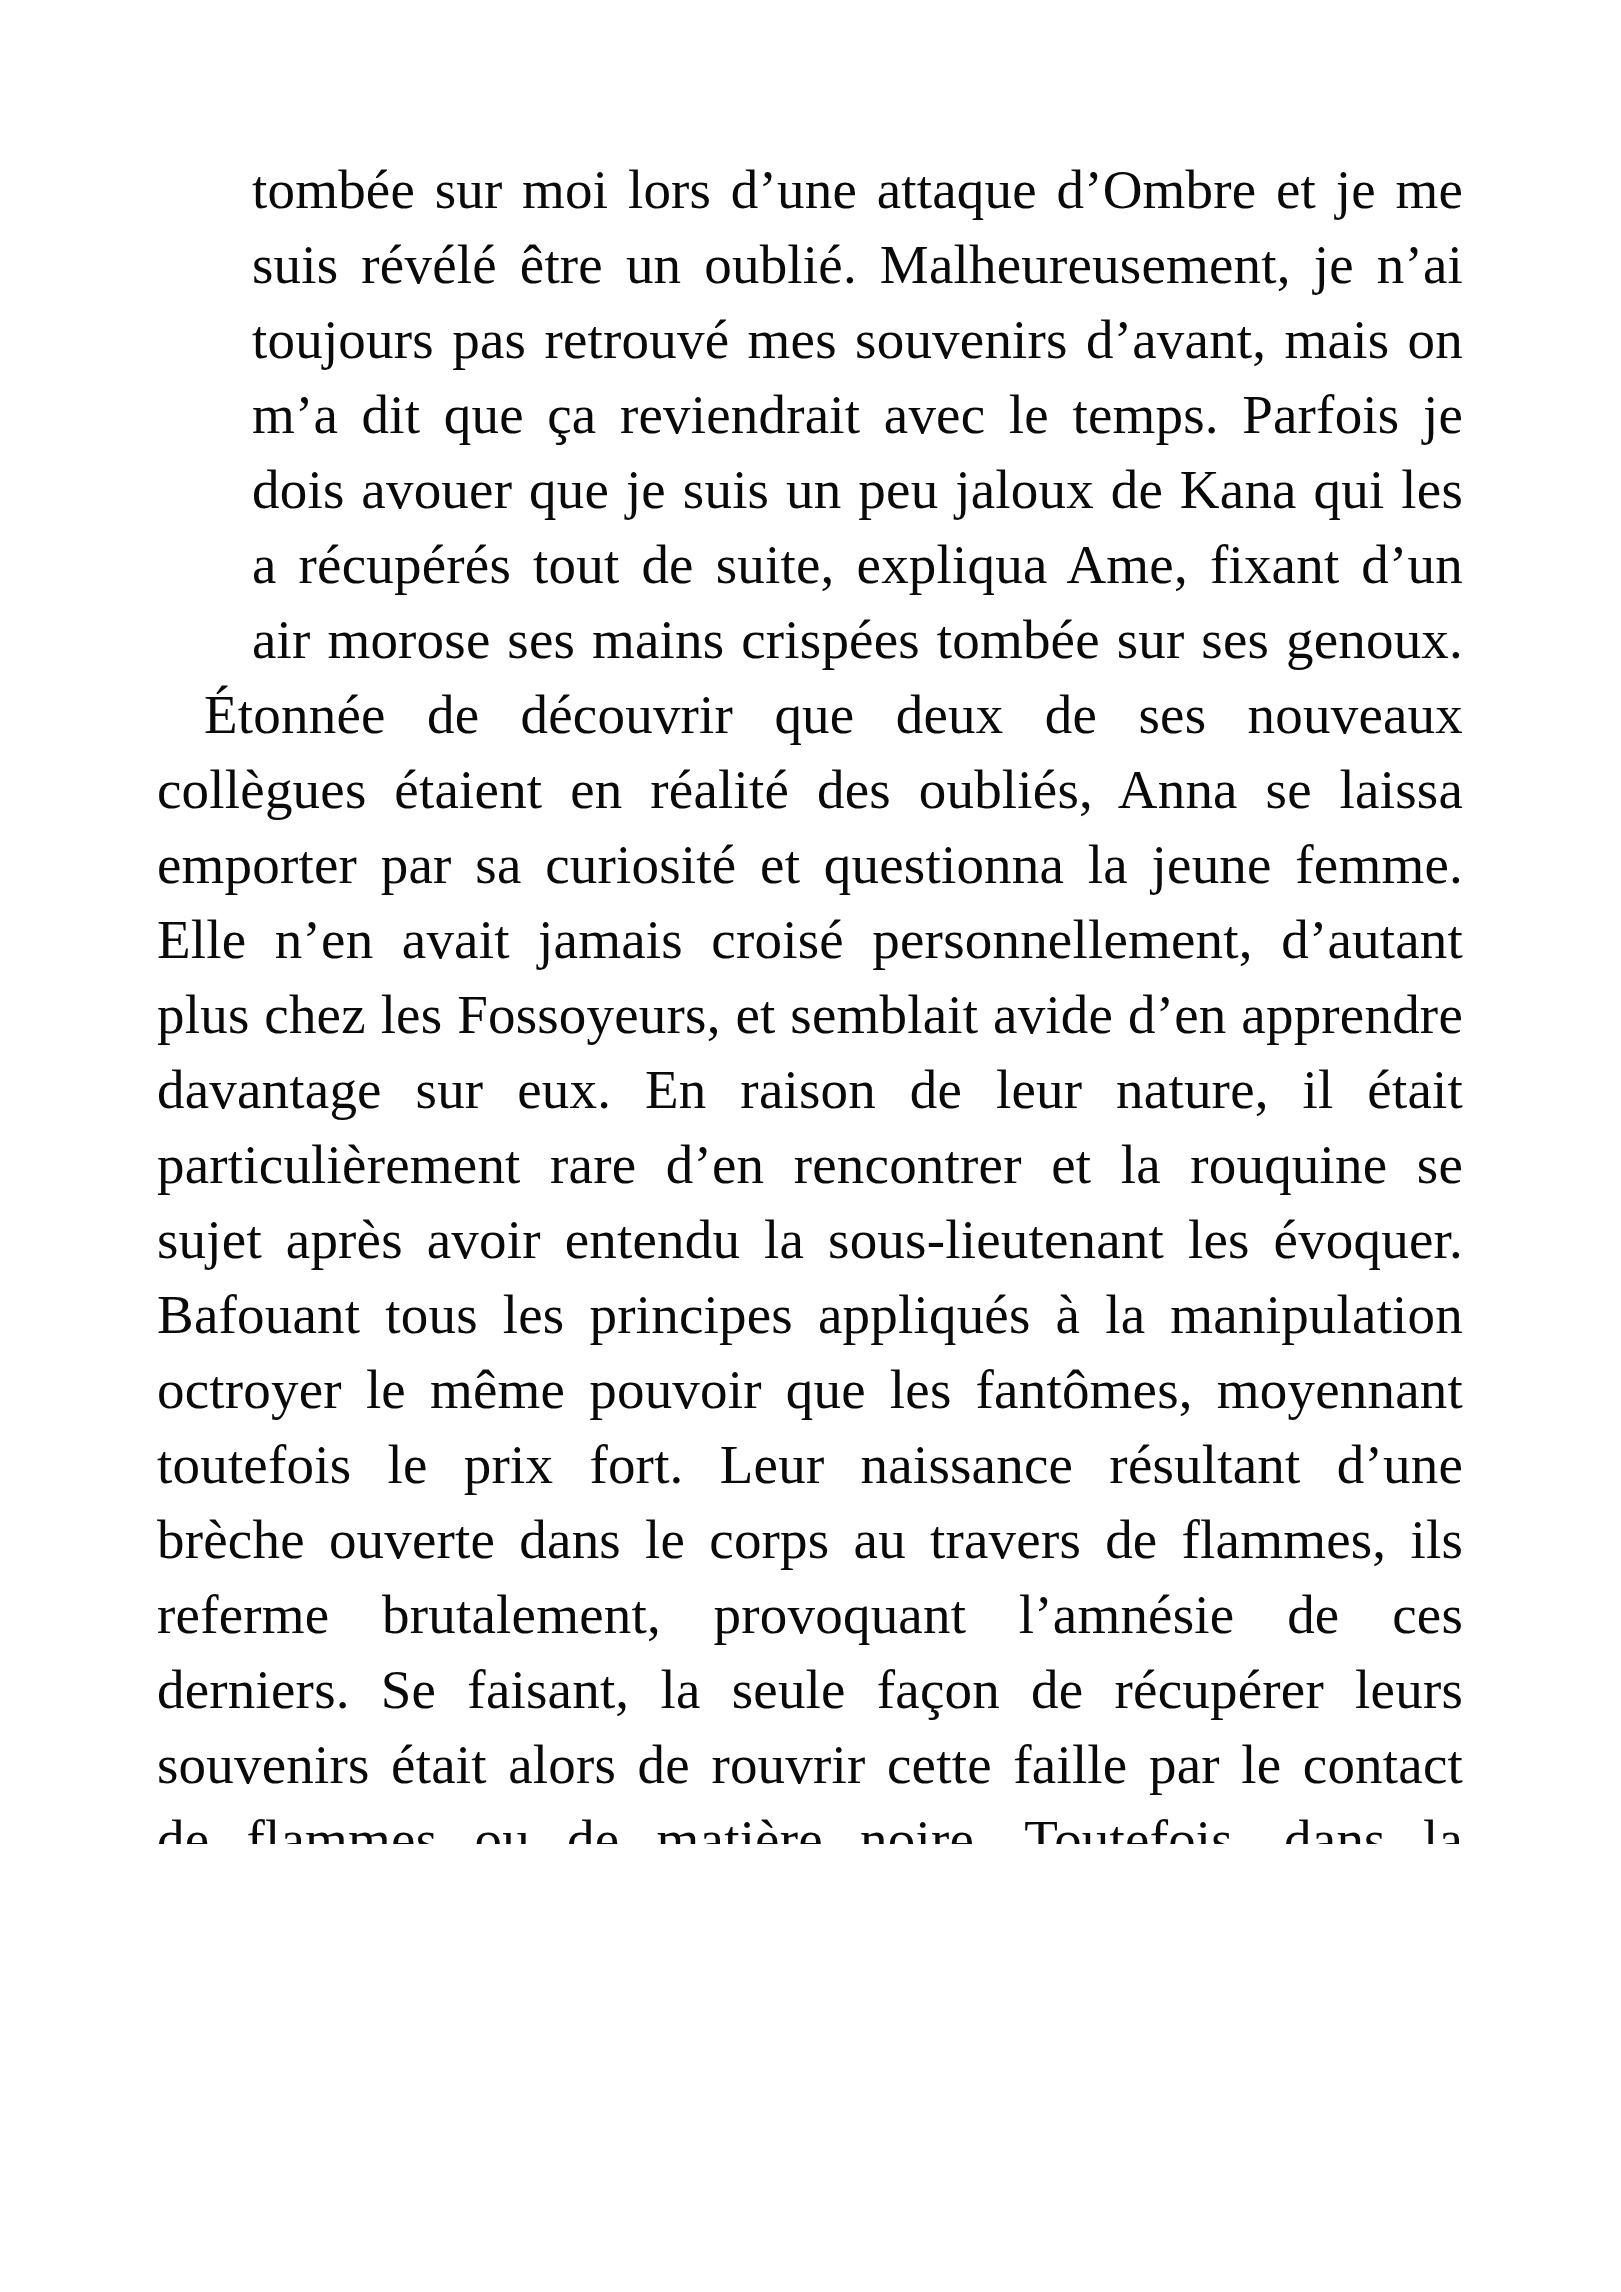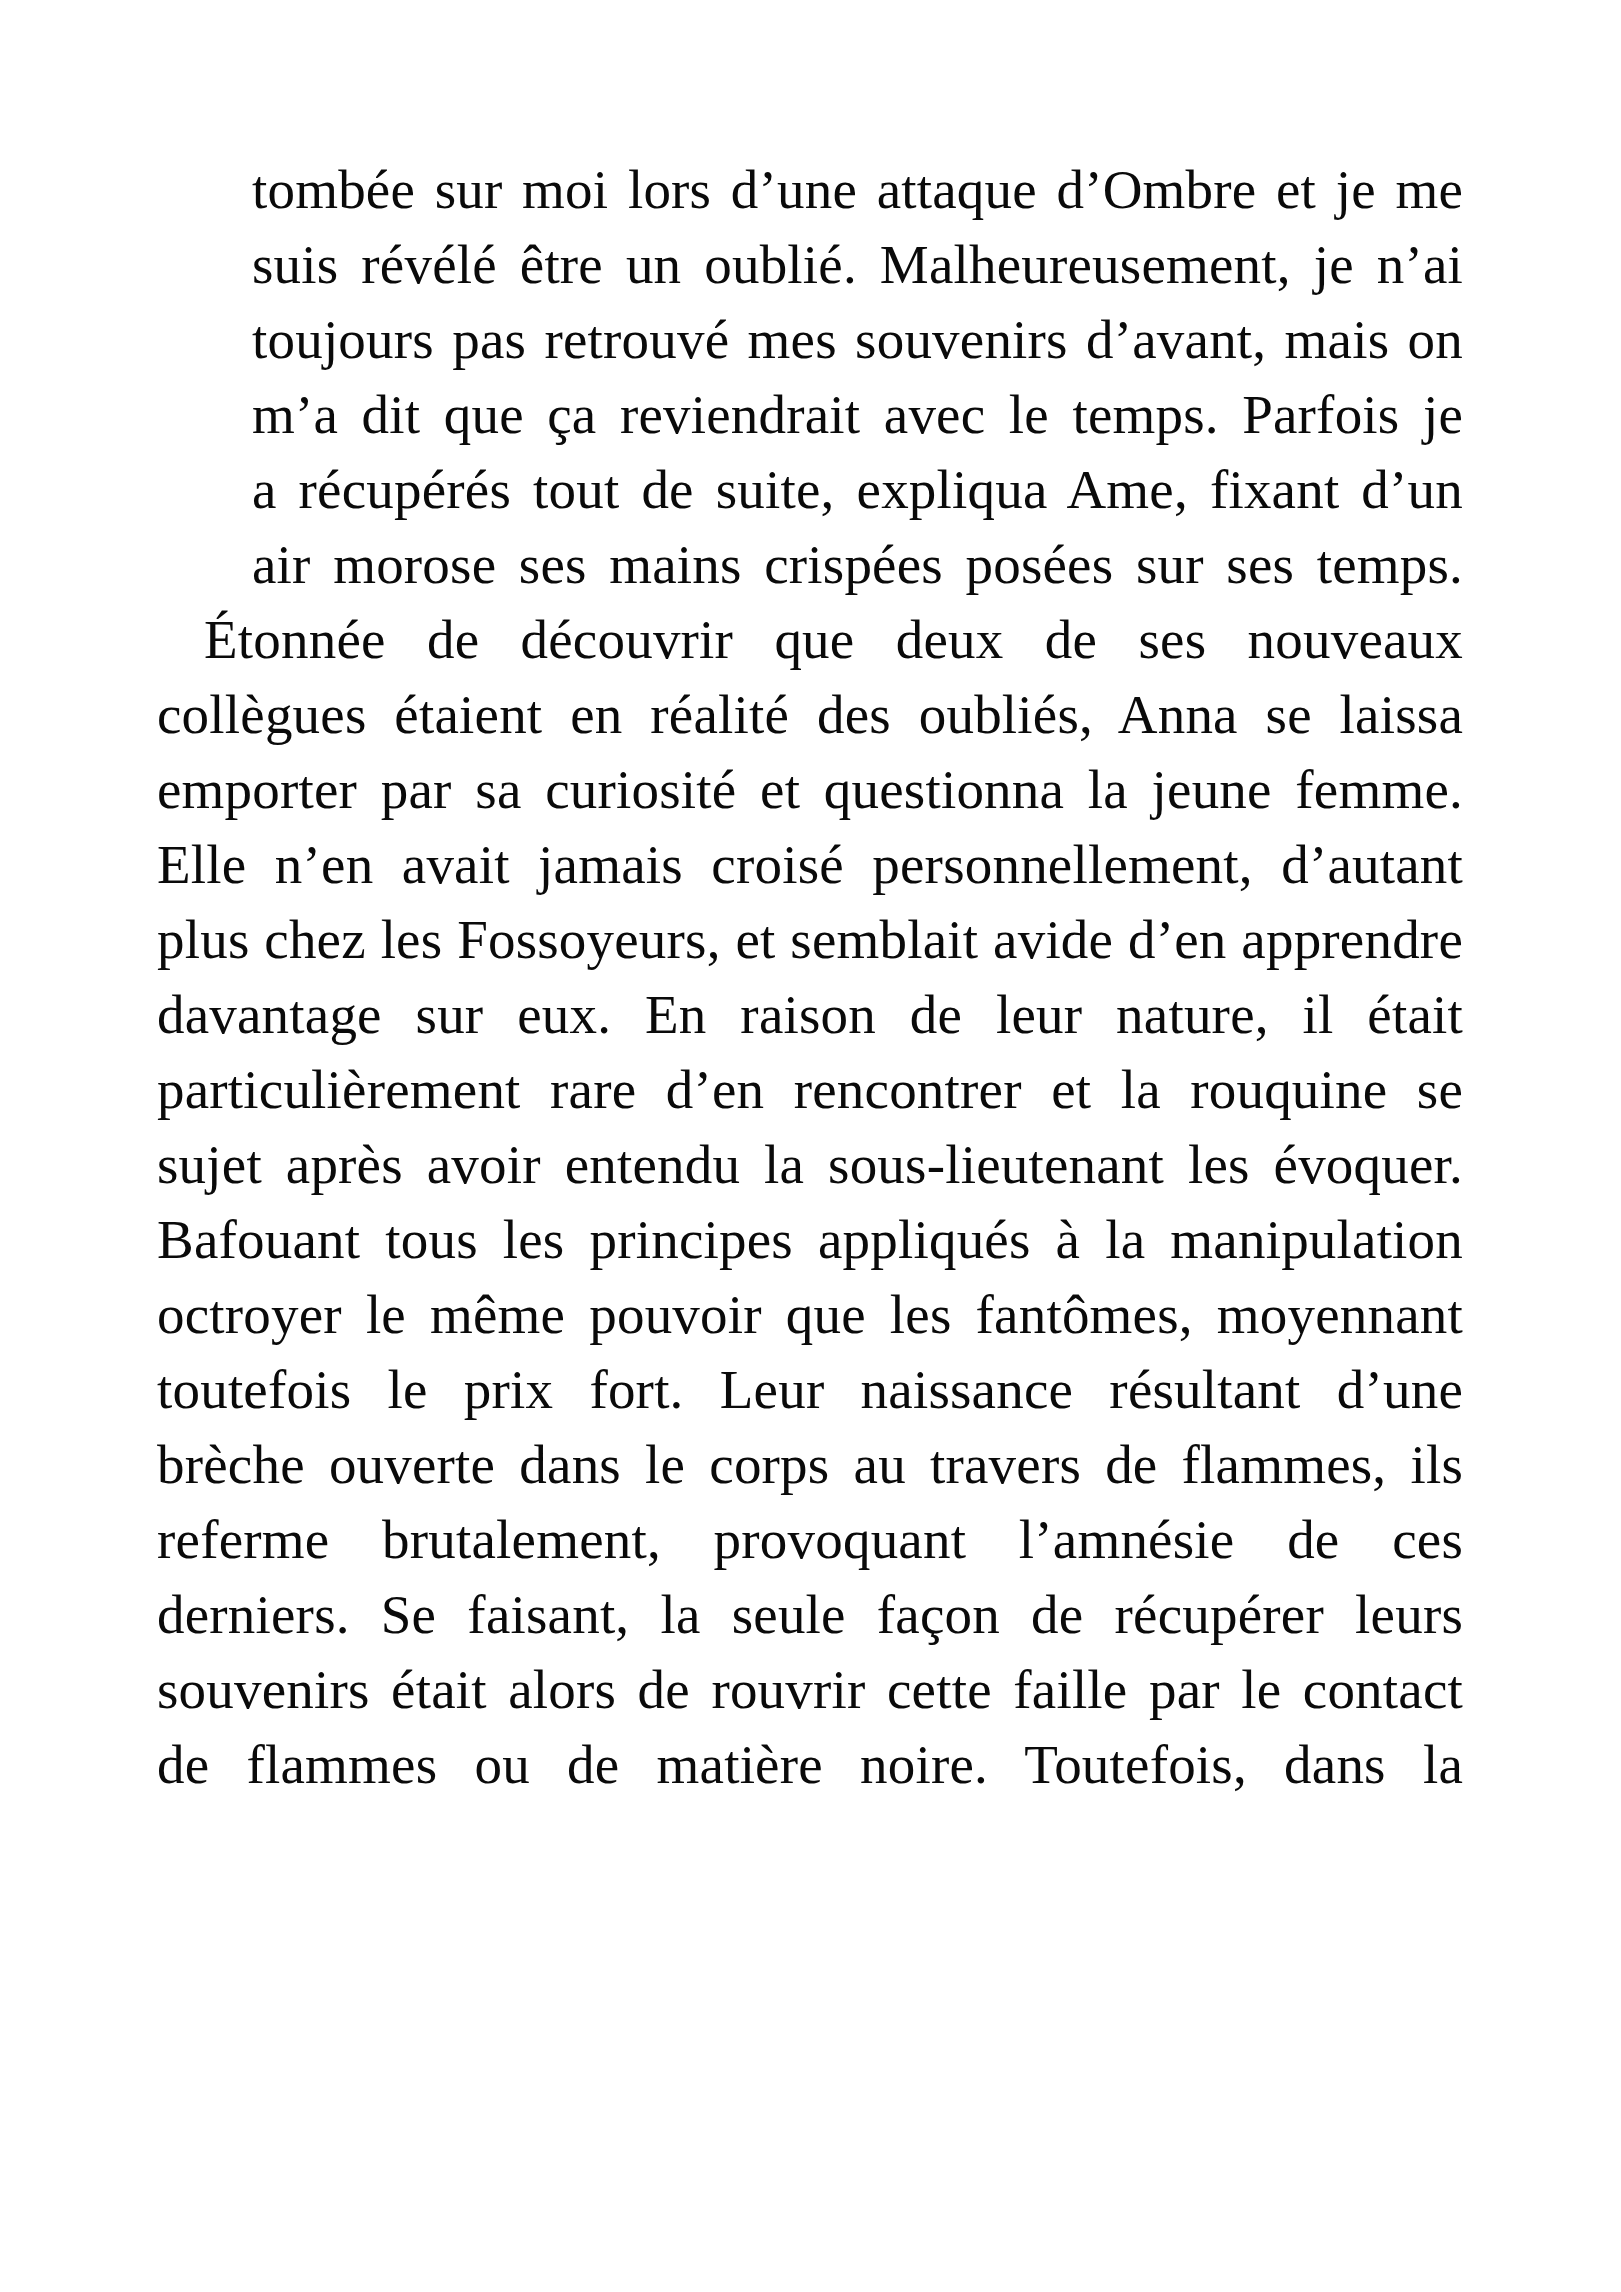--- a/index.html
+++ b/index.html
@@ -48,22 +48,23 @@
 </head>
 <body>
 
 <div class="page">
   <div class="text-block" id="text-block">
       <div class="paragraph block-indent">
         <div class="line">tombée sur moi lors d’une attaque d’Ombre et je me</div>
         <div class="line">suis révélé être un oublié. Malheureusement, je n’ai</div>
         <div class="line">toujours pas retrouvé mes souvenirs d’avant, mais on</div>
         <div class="line">m’a dit que ça reviendrait avec le temps. Parfois je</div>
+        <div class="line">dois avouer que je suis un peu jaloux de Kana qui les</div>
         <div class="line">a récupérés tout de suite, expliqua Ame, fixant d’un</div>
-        <div class="line">air morose ses mains crispées posées sur ses temps.</div>
+        <div class="line">air morose ses mains crispées tombée sur ses genoux.</div>
       </div>
       <div class="paragraph first-line-indent">
         <div class="line indent-first">Étonnée de découvrir que deux de ses nouveaux</div>
         <div class="line">collègues étaient en réalité des oubliés, Anna se laissa</div>
         <div class="line">emporter par sa curiosité et questionna la jeune femme.</div>
         <div class="line">Elle n’en avait jamais croisé personnellement, d’autant</div>
         <div class="line">plus chez les Fossoyeurs, et semblait avide d’en apprendre</div>
         <div class="line">davantage sur eux. En raison de leur nature, il était</div>
         <div class="line">particulièrement rare d’en rencontrer et la rouquine se</div>
         <div class="line">sujet après avoir entendu la sous-lieutenant les évoquer.</div>

